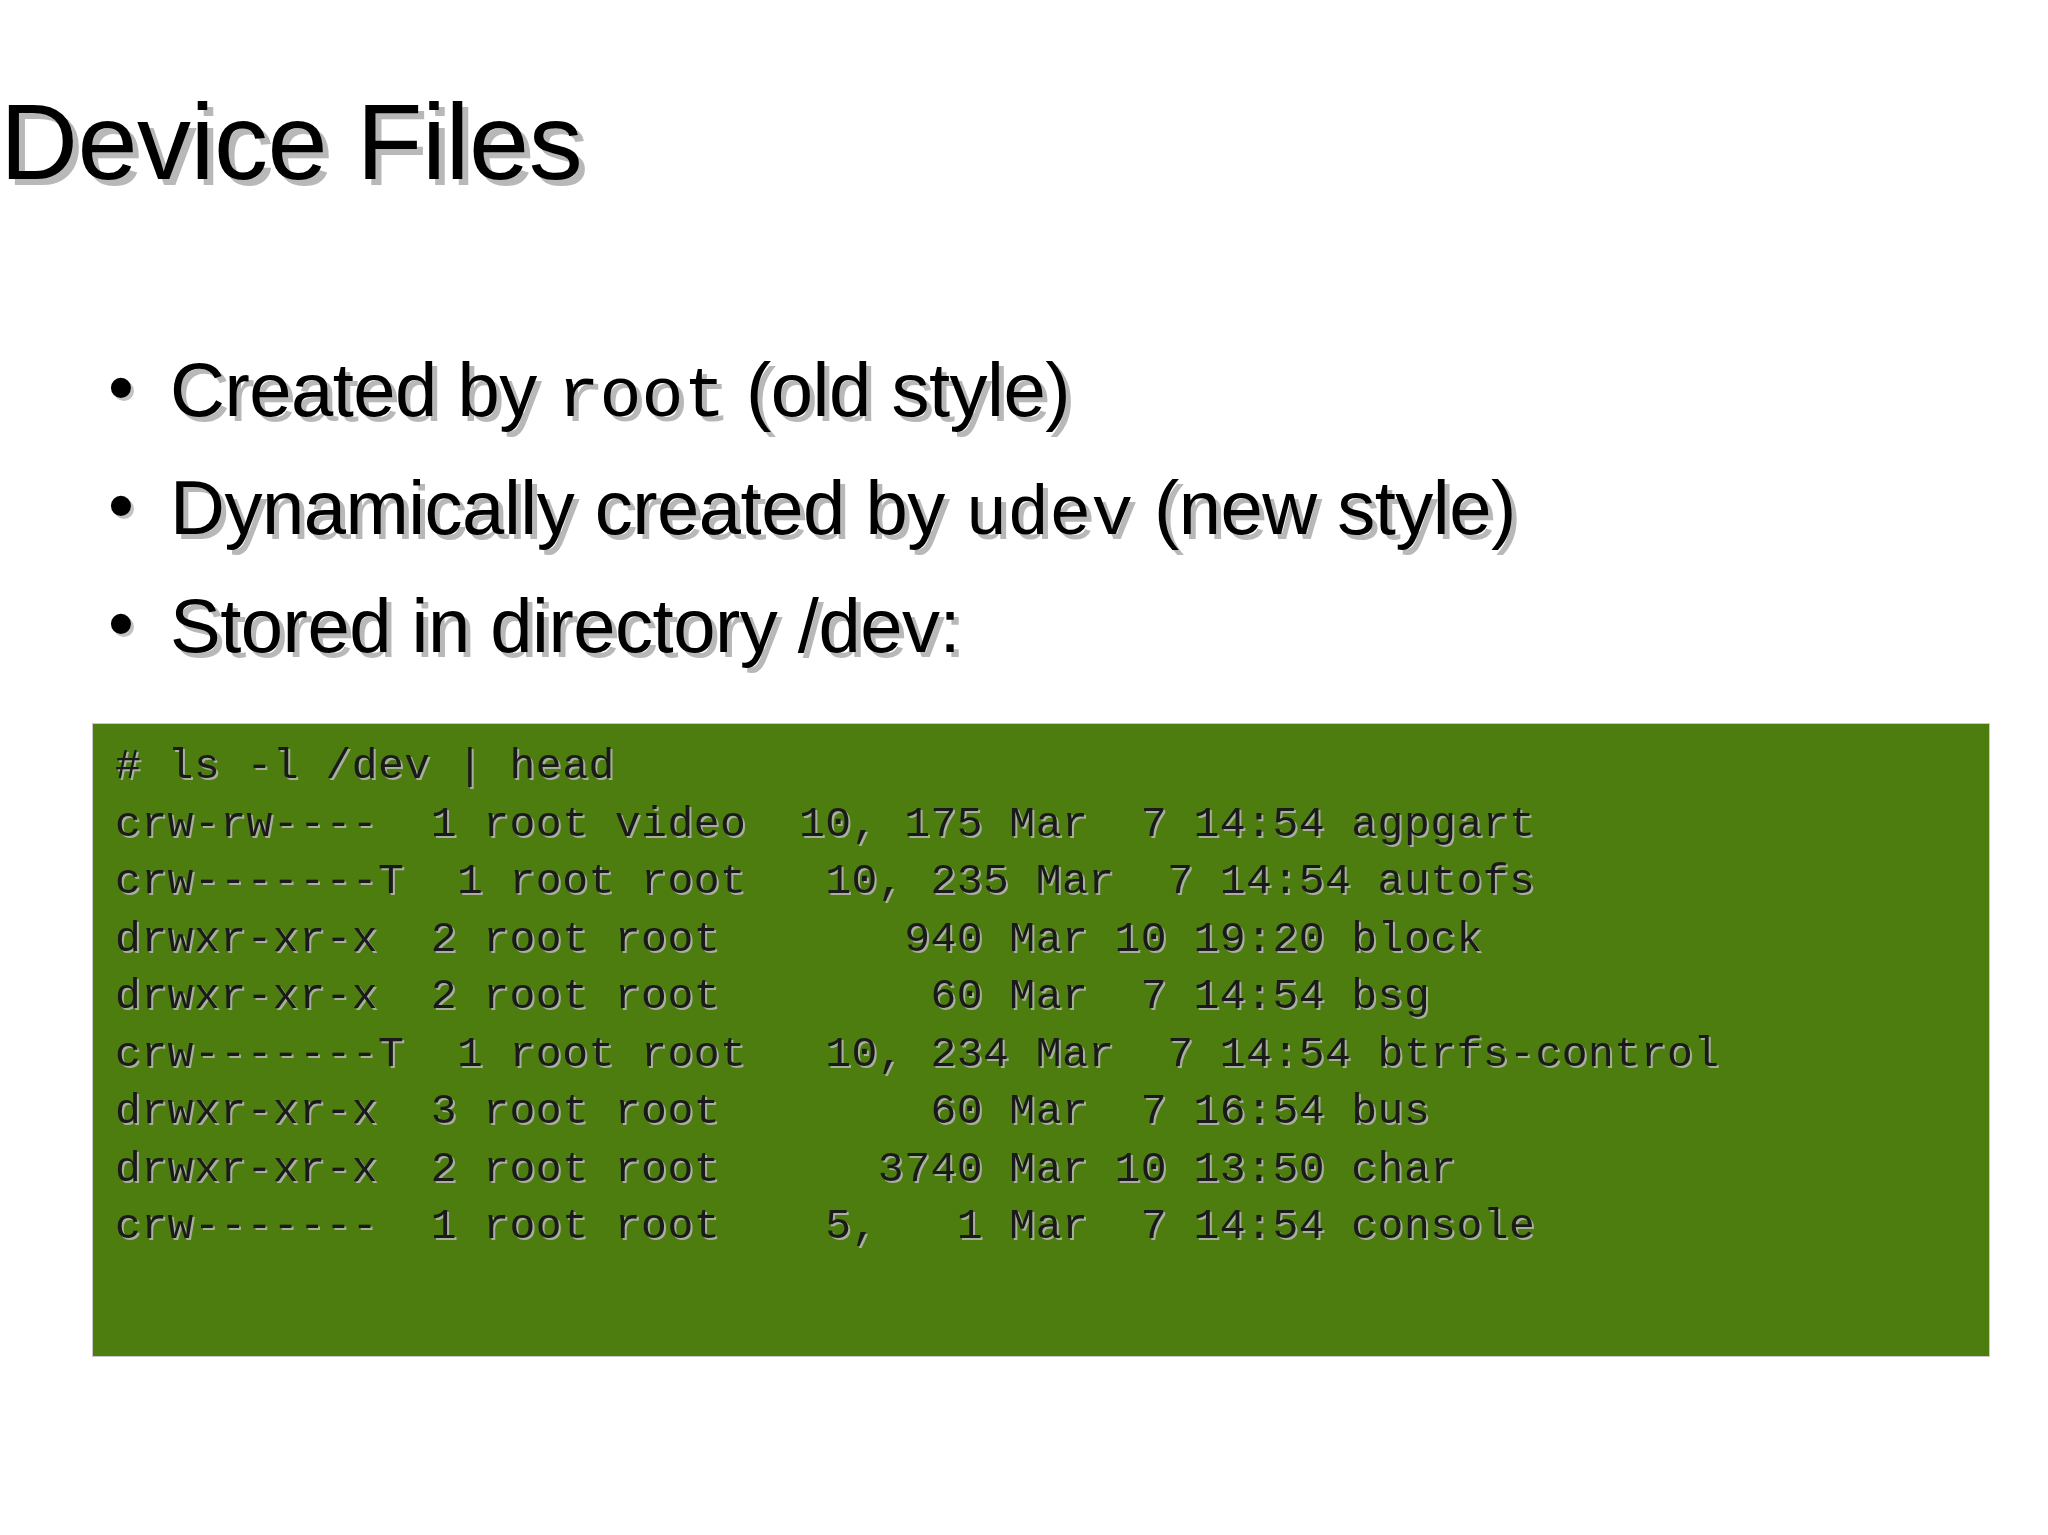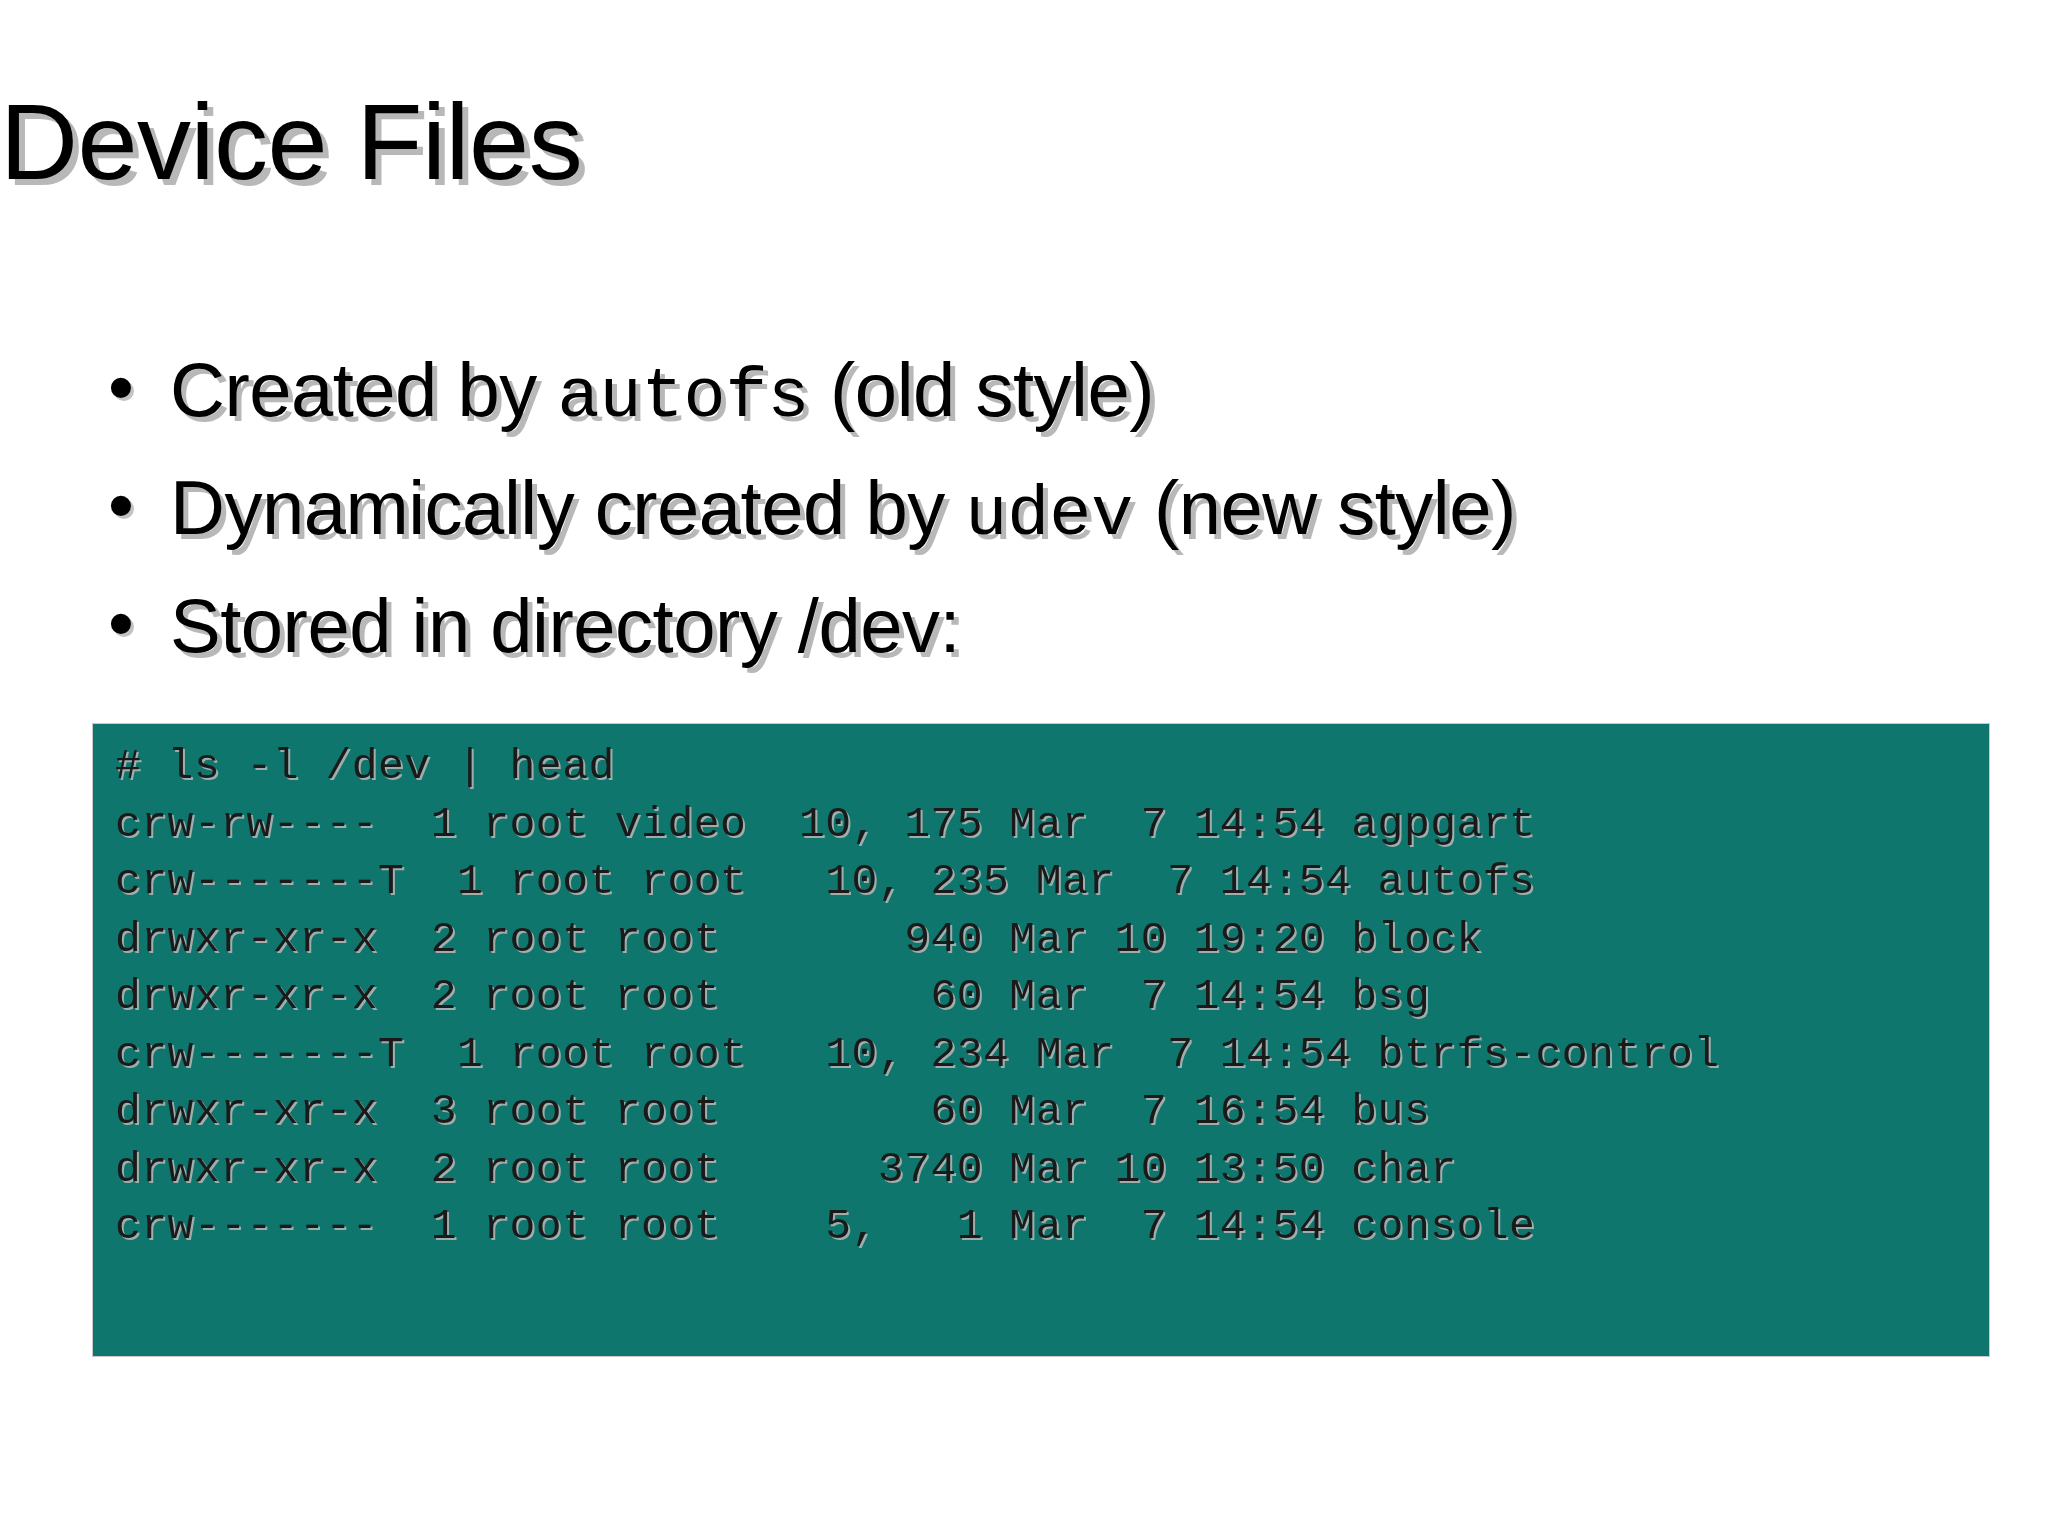--- a/index.html
+++ b/index.html
@@ -75,21 +75,21 @@
     letter-spacing: 0px;
   }
 
   
   .code-block {
     position: absolute;
     left: 92px;
     top: 723px;
     width: 1898px;
     height: 634px;
-    background: #0f766e;
+    background: #4d7c0f;
     border: 1px solid #c9c9c9;
     box-sizing: border-box;
     padding: 14px 0 10px 22px;
     overflow: hidden;
   }
   .code-line {
     font-family: "Liberation Mono", "DejaVu Sans Mono", monospace;
     font-size: 43px;
     line-height: 57.5px;
     color: #1a1a1a;
@@ -102,21 +102,21 @@
 <body>
 
 <div class="slide">
 
   <div class="slide-title">Device Files</div>
 
   <div class="bullets">
 
     <div class="bullet-row">
       <span class="bullet-dot">•</span>
-      <span class="bullet-text"><span>Created by </span><span class="mono">autofs</span><span> (old style)</span></span>
+      <span class="bullet-text"><span>Created by </span><span class="mono">root</span><span> (old style)</span></span>
     </div>
 
     <div class="bullet-row">
       <span class="bullet-dot">•</span>
       <span class="bullet-text"><span>Dynamically created by </span><span class="mono">udev</span><span> (new style)</span></span>
     </div>
 
     <div class="bullet-row">
       <span class="bullet-dot">•</span>
       <span class="bullet-text"><span>Stored in directory /dev:</span></span>

